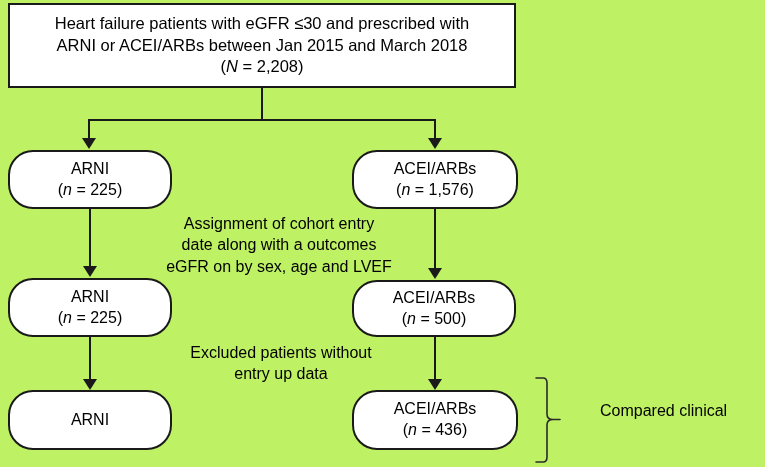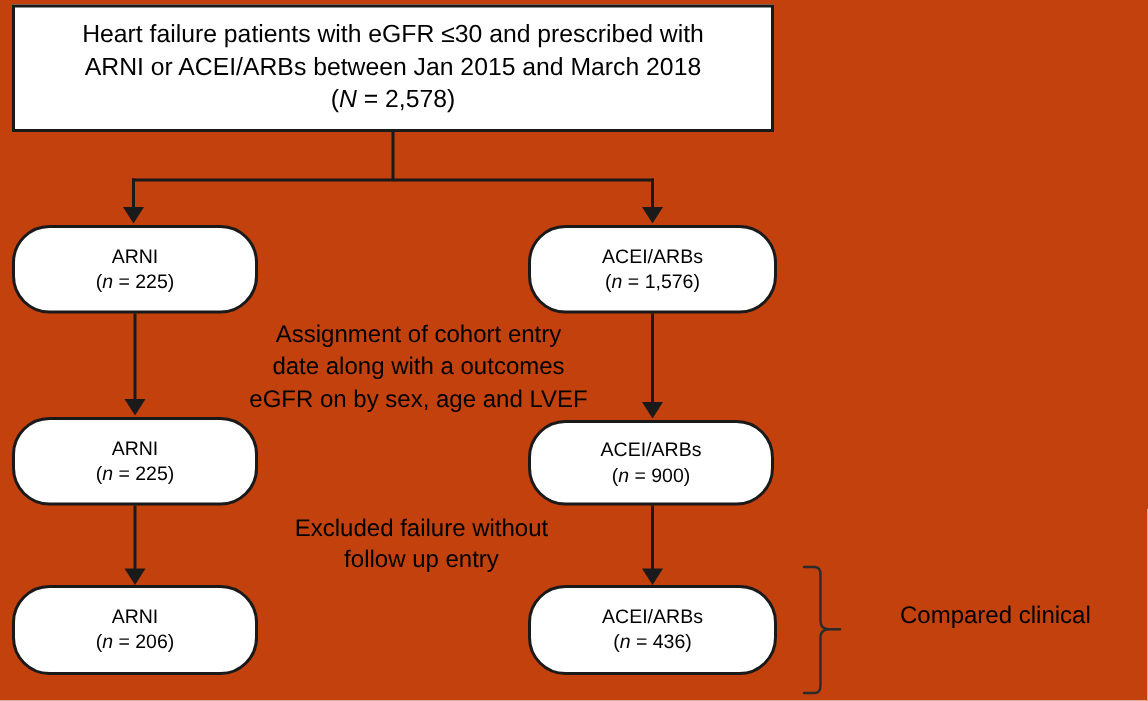--- a/index.html
+++ b/index.html
@@ -4,21 +4,21 @@
 <style>
   html, body {
     margin: 0;
     padding: 0;
     background: #ffffff;
   }
   #canvas {
     position: relative;
     width: 765px;
     height: 467px;
-    background: #c2410c;
+    background: #bef264;
     font-family: "Liberation Sans", sans-serif;
     color: #000000;
     overflow: hidden;
   }
   .box {
     position: absolute;
     box-sizing: border-box;
     border: 2px solid #1a1a1a;
     background: #ffffff;
     display: flex;
@@ -26,21 +26,21 @@
     align-items: center;
     justify-content: center;
     text-align: center;
     line-height: 1.30;
   }
   .box .line {
     display: block;
     white-space: nowrap;
   }
   .t-top { font-size: 16.5px; }
-  .t-node { font-size: 13px; border-radius: 25px; }
+  .t-node { font-size: 16px; border-radius: 25px; }
   .ital { font-style: italic; }
   .annot {
     position: absolute;
     text-align: center;
     font-size: 16px;
     line-height: 1.34;
     color: #000000;
     white-space: nowrap;
   }
   .vline {
@@ -66,21 +66,21 @@
   }
 </style>
 </head>
 <body>
 
 <div id="canvas">
 
   <div class="box t-top" style="left:8px; top:3px; width:508px; height:85px;">
     <span class="line">Heart failure patients with eGFR ≤30 and prescribed with</span>
     <span class="line">ARNI or ACEI/ARBs between Jan 2015 and March 2018</span>
-    <span class="line"><span>(</span><span class="ital">N</span><span> = 2,578)</span></span>
+    <span class="line"><span>(</span><span class="ital">N</span><span> = 2,208)</span></span>
   </div>
 
   <div class="vline" style="left:261px; top:88px; height:32px;"></div>
   <div class="hline" style="left:88px; top:119px; width:348px;"></div>
   <div class="vline" style="left:88px; top:119px; height:20px;"></div>
   <div class="arrowhead" style="left:82px; top:138px;"></div>
   <div class="vline" style="left:434px; top:119px; height:20px;"></div>
   <div class="arrowhead" style="left:428px; top:138px;"></div>
 
   <div class="box t-node" style="left:8px; top:150px; width:164px; height:59px;">
@@ -104,36 +104,35 @@
     <div>eGFR on by sex, age and LVEF</div>
   </div>
 
   <div class="box t-node" style="left:8px; top:278px; width:164px; height:59px;">
     <span class="line">ARNI</span>
     <span class="line"><span>(</span><span class="ital">n</span><span> = 225)</span></span>
   </div>
 
   <div class="box t-node" style="left:352px; top:280px; width:164px; height:57px;">
     <span class="line">ACEI/ARBs</span>
-    <span class="line"><span>(</span><span class="ital">n</span><span> = 900)</span></span>
+    <span class="line"><span>(</span><span class="ital">n</span><span> = 500)</span></span>
   </div>
 
   <div class="vline" style="left:89px; top:337px; height:43px;"></div>
   <div class="arrowhead" style="left:83px; top:379px;"></div>
   <div class="vline" style="left:434px; top:337px; height:43px;"></div>
   <div class="arrowhead" style="left:428px; top:379px;"></div>
 
   <div class="annot" style="left:152px; top:342px; width:258px;">
-    <div>Excluded failure without</div>
-    <div>follow up entry</div>
+    <div>Excluded patients without</div>
+    <div>entry up data</div>
   </div>
 
   <div class="box t-node" style="left:8px; top:390px; width:164px; height:60px;">
     <span class="line">ARNI</span>
-    <span class="line"><span>(</span><span class="ital">n</span><span> = 206)</span></span>
   </div>
 
   <div class="box t-node" style="left:352px; top:390px; width:166px; height:60px;">
     <span class="line">ACEI/ARBs</span>
     <span class="line"><span>(</span><span class="ital">n</span><span> = 436)</span></span>
   </div>
 
   <div class="brace" style="left:530px; top:376px; width:34px; height:88px;">
     <svg width="34" height="88" viewBox="0 0 34 88" fill="none" xmlns="http://www.w3.org/2000/svg" aria-hidden="true">
       <path d="M6 2 L13 2 Q17 2 17 7 L17 38 Q17 43 22 43.5 Q17 44 17 49 L17 81 Q17 86 13 86 L6 86" stroke="#2b2b2b" stroke-width="1.6" fill="none" stroke-linecap="round" stroke-linejoin="round"></path>

